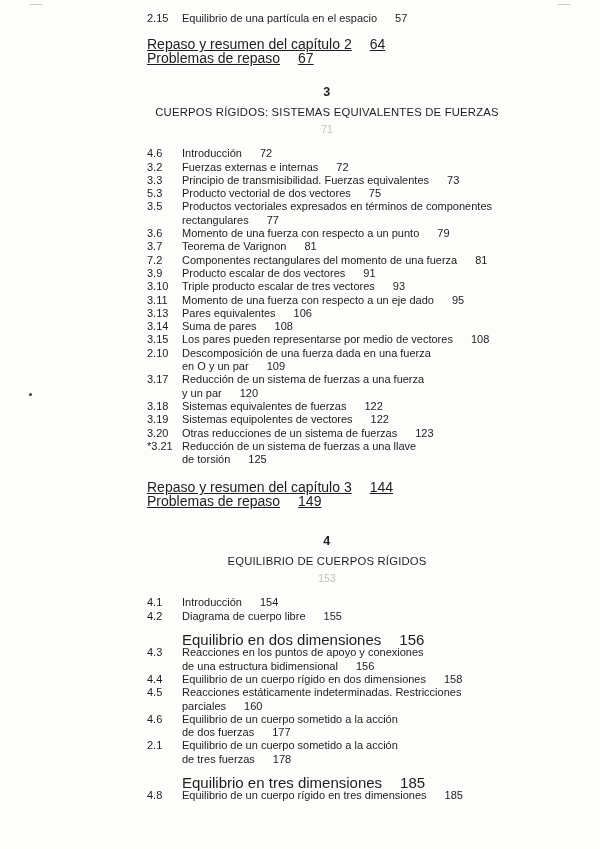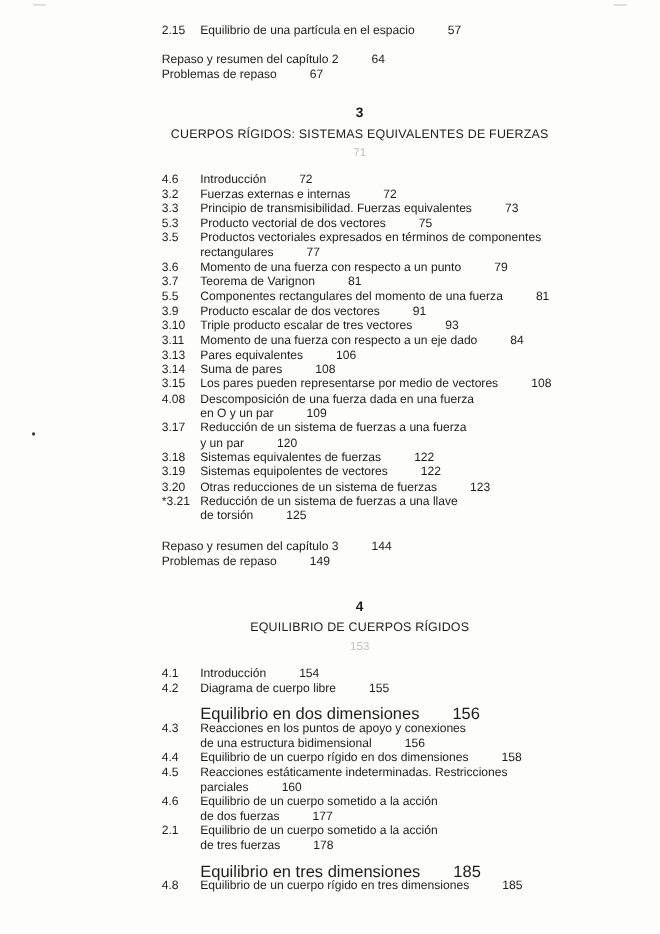--- a/index.html
+++ b/index.html
@@ -9,28 +9,28 @@
     font-family:"Liberation Sans","DejaVu Sans",sans-serif;
     color:#1d1d1d;
     position:relative;
     overflow:hidden;
   }
   .page { position:absolute; inset:0; }
   .tick { position:absolute; top:4px; height:1px; width:12px; background:#c9c9c5; }
   .tick-l { left:30px; }
   .tick-r { right:30px; }
   .speck { position:absolute; left:29px; top:393px; width:3px; height:3px; background:#3a3a38; border-radius:50%; }
-  .content { position:absolute; left:147px; top:22px; width:430px; }
+  .content { position:absolute; left:147px; top:12px; width:430px; }
 
   .entry { display:flex; font-size:11px; line-height:13.3px; }
   .entry .num { width:35px; flex:none; }
   .entry .body { flex:1; }
-  .pg { margin-left:30px; white-space:nowrap; }
-
-  .extra { font-size:11px; line-height:14px; }
+  .pg { margin-left:18px; white-space:nowrap; }
+
+  .extra { font-size:14px; line-height:14px;text-decoration:underline; }
   .gap { margin-top:12px; }
 
   .subheading { font-size:15px; line-height:13.3px; margin-left:35px; margin-top:10px; }
 
   .chapter-block { margin-top:20px; }
   .chapter-block + .chapter-block { margin-top:26px; }
   .chapter-head { width:360px; text-align:center; }
   .ch-num  { font-size:12.5px; font-weight:bold; letter-spacing:0.3px; }
   .ch-title{ font-size:11.3px; font-weight:normal; margin-top:7px; letter-spacing:0.2px; }
   .ch-page { font-size:10.5px; color:#c3c2bd; margin-top:5px; }
@@ -86,49 +86,49 @@
           </div>
           <div class="entry">
             <span class="num">3.6</span>
             <span class="body">Momento de una fuerza con respecto a un punto<span class="pg">79</span></span>
           </div>
           <div class="entry">
             <span class="num">3.7</span>
             <span class="body">Teorema de Varignon<span class="pg">81</span></span>
           </div>
           <div class="entry">
-            <span class="num">5.5</span>
+            <span class="num">7.2</span>
             <span class="body">Componentes rectangulares del momento de una fuerza<span class="pg">81</span></span>
           </div>
           <div class="entry">
             <span class="num">3.9</span>
             <span class="body">Producto escalar de dos vectores<span class="pg">91</span></span>
           </div>
           <div class="entry">
             <span class="num">3.10</span>
             <span class="body">Triple producto escalar de tres vectores<span class="pg">93</span></span>
           </div>
           <div class="entry">
             <span class="num">3.11</span>
-            <span class="body">Momento de una fuerza con respecto a un eje dado<span class="pg">84</span></span>
+            <span class="body">Momento de una fuerza con respecto a un eje dado<span class="pg">95</span></span>
           </div>
           <div class="entry">
             <span class="num">3.13</span>
             <span class="body">Pares equivalentes<span class="pg">106</span></span>
           </div>
           <div class="entry">
             <span class="num">3.14</span>
             <span class="body">Suma de pares<span class="pg">108</span></span>
           </div>
           <div class="entry">
             <span class="num">3.15</span>
             <span class="body">Los pares pueden representarse por medio de vectores<span class="pg">108</span></span>
           </div>
           <div class="entry">
-            <span class="num">4.08</span>
+            <span class="num">2.10</span>
             <span class="body">Descomposición de una fuerza dada en una fuerza<br>en O y un par<span class="pg">109</span></span>
           </div>
           <div class="entry">
             <span class="num">3.17</span>
             <span class="body">Reducción de un sistema de fuerzas a una fuerza<br>y un par<span class="pg">120</span></span>
           </div>
           <div class="entry">
             <span class="num">3.18</span>
             <span class="body">Sistemas equivalentes de fuerzas<span class="pg">122</span></span>
           </div>

